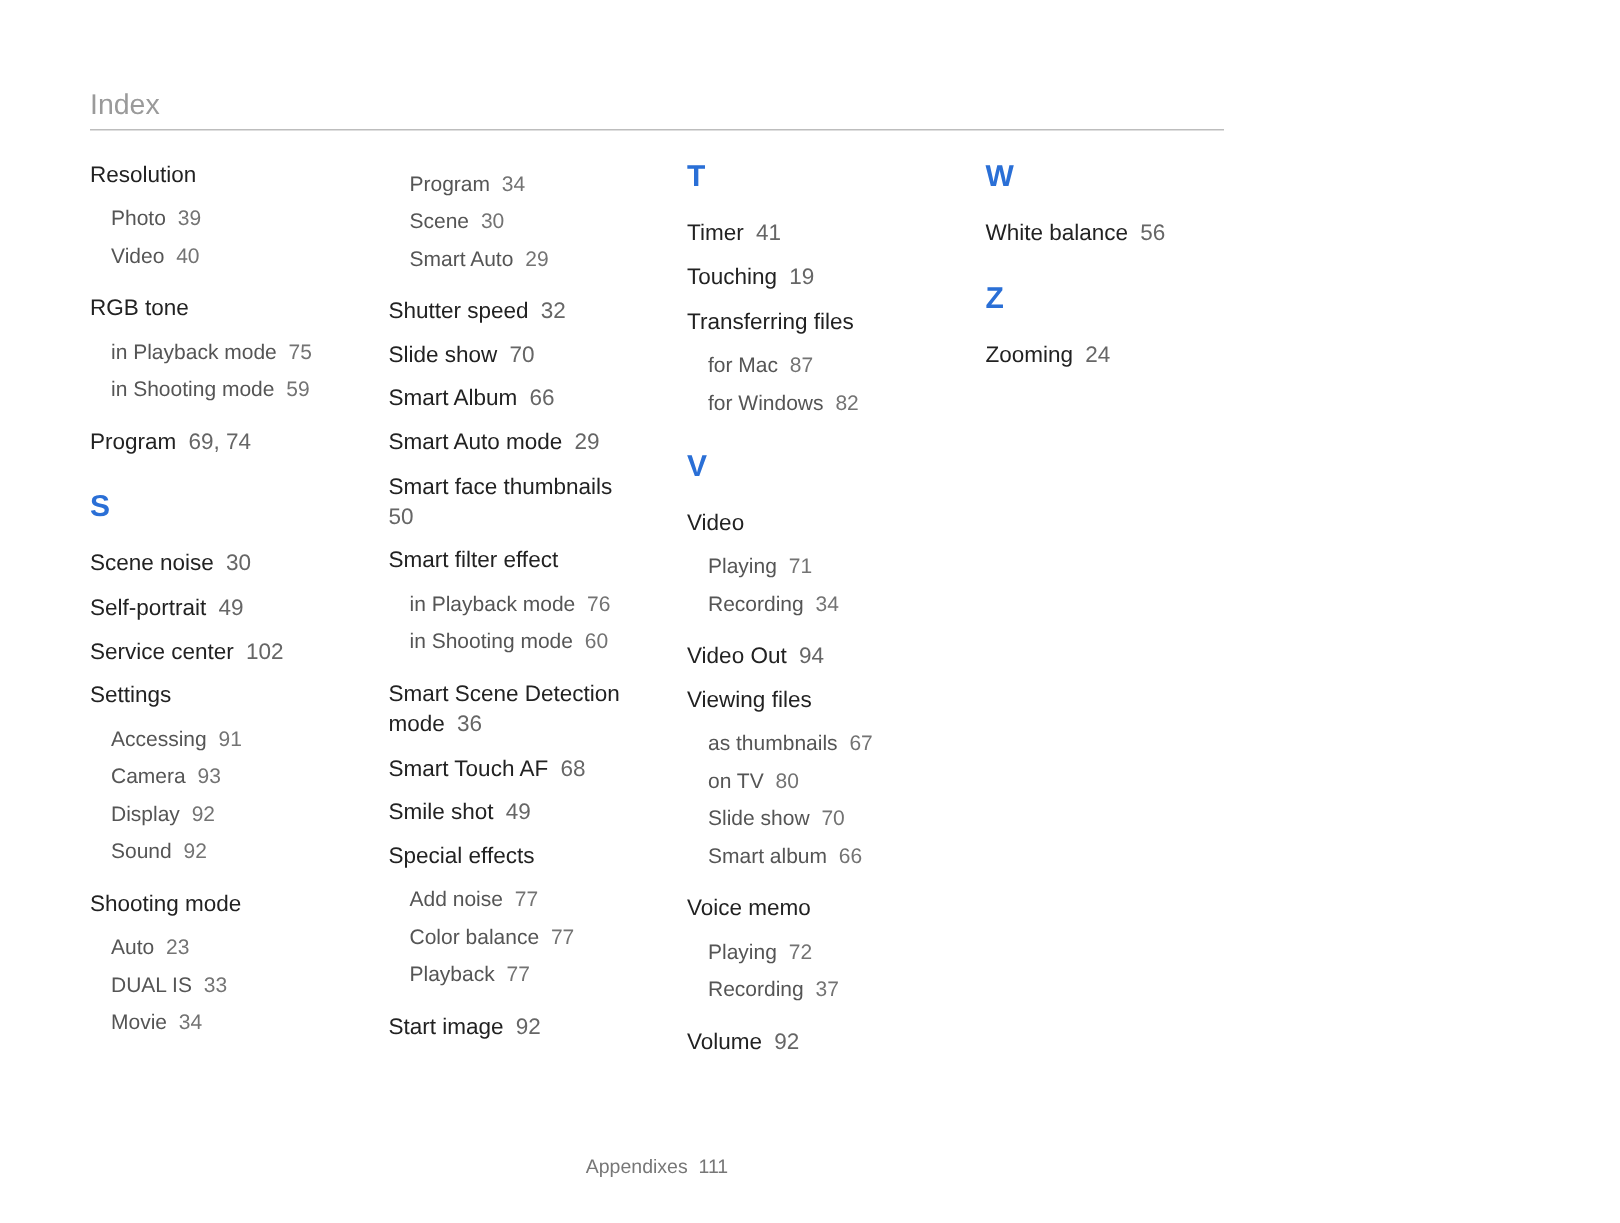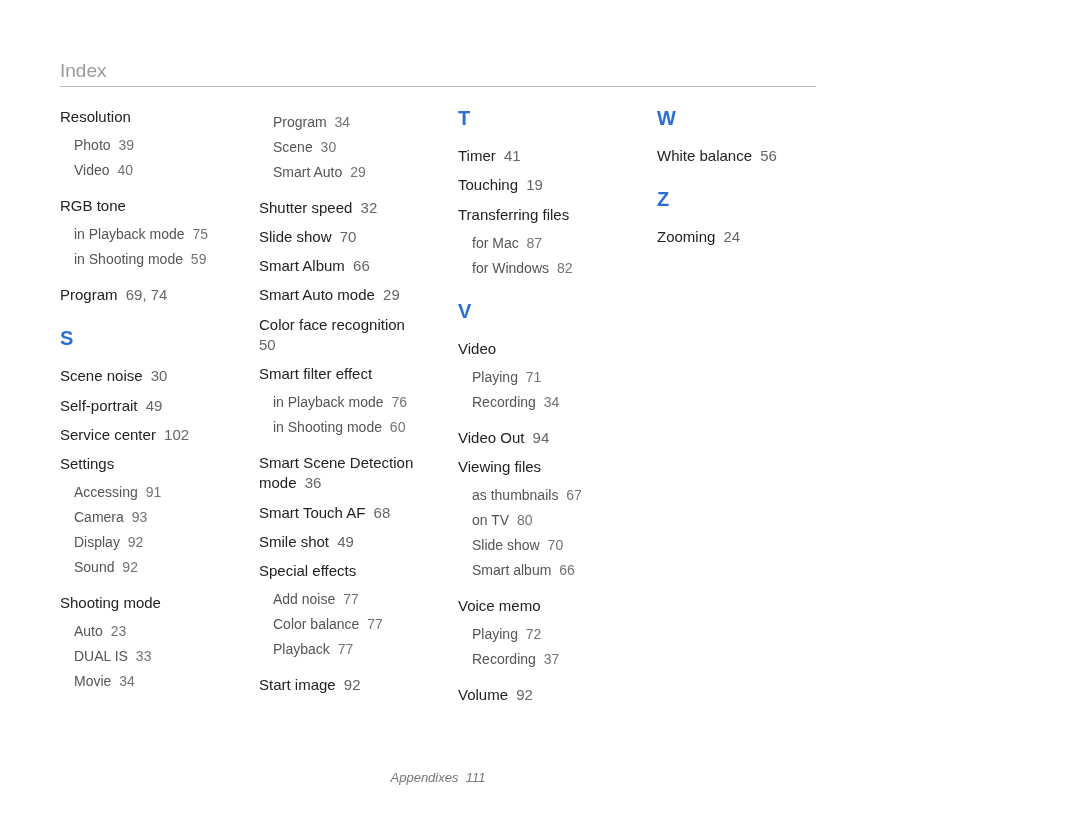--- a/index.html
+++ b/index.html
@@ -69,21 +69,20 @@
     margin-bottom: 16px;
   }
   .footer {
     position: absolute;
     bottom: 30px;
     left: 0;
     width: 100%;
     text-align: center;
     font-size: 13px;
     color: #777;
-    font-style: italic;
   }
 </style>
 </head>
 <body>
 
 <div class="page">
   <div class="page-title">Index</div>
   <hr class="hr">
 
   <div class="columns">
@@ -120,21 +119,21 @@
     <div class="col">
         <div class="block">
           <div class="sub"><span>Program</span><span class="pg">  34</span></div>
           <div class="sub"><span>Scene</span><span class="pg">  30</span></div>
           <div class="sub"><span>Smart Auto</span><span class="pg">  29</span></div>
         </div>
         <div class="entry"><span>Shutter speed</span><span class="pg">  32</span></div>
         <div class="entry"><span>Slide show</span><span class="pg">  70</span></div>
         <div class="entry"><span>Smart Album</span><span class="pg">  66</span></div>
         <div class="entry"><span>Smart Auto mode</span><span class="pg">  29</span></div>
-        <div class="entry"><span>Color face recognition</span><span class="pg">  50</span></div>
+        <div class="entry"><span>Smart face thumbnails</span><span class="pg">  50</span></div>
         <div class="block">
           <div class="entry">Smart filter effect</div>
           <div class="sub"><span>in Playback mode</span><span class="pg">  76</span></div>
           <div class="sub"><span>in Shooting mode</span><span class="pg">  60</span></div>
         </div>
         <div class="entry"><span>Smart Scene Detection mode</span><span class="pg">  36</span></div>
         <div class="entry"><span>Smart Touch AF</span><span class="pg">  68</span></div>
         <div class="entry"><span>Smile shot</span><span class="pg">  49</span></div>
         <div class="block">
           <div class="entry">Special effects</div>

